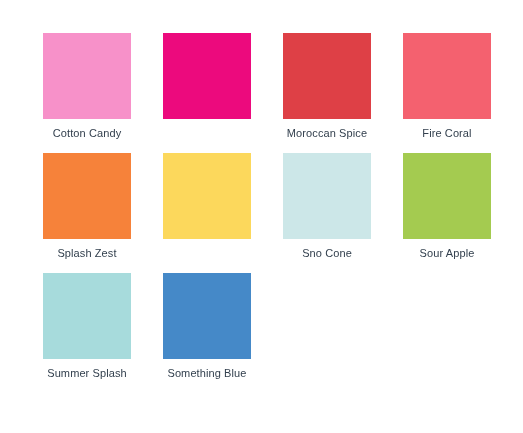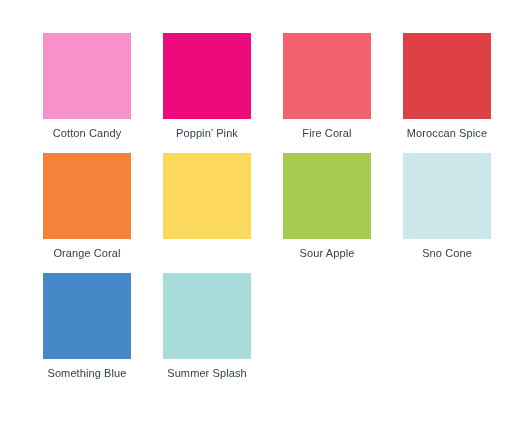--- a/index.html
+++ b/index.html
@@ -58,48 +58,47 @@
 <body>
 
 <div class="palette">
   <div class="swatch-grid">
       <div class="swatch-cell">
         <span class="swatch-chip" title="Cotton Candy" style="background-color: rgb(247, 145, 201);"></span>
         <span class="swatch-label">Cotton Candy</span>
       </div>
       <div class="swatch-cell">
         <span class="swatch-chip" title="Poppin’ Pink" style="background-color: rgb(236, 10, 125);"></span>
-        <span class="swatch-label">Poppin’ Pink</span>
+      </div>
+      <div class="swatch-cell">
+        <span class="swatch-chip" title="Moroccan Spice" style="background-color: rgb(222, 64, 70);"></span>
+        <span class="swatch-label">Moroccan Spice</span>
       </div>
       <div class="swatch-cell">
         <span class="swatch-chip" title="Fire Coral" style="background-color: rgb(244, 97, 111);"></span>
         <span class="swatch-label">Fire Coral</span>
       </div>
       <div class="swatch-cell">
-        <span class="swatch-chip" title="Moroccan Spice" style="background-color: rgb(222, 64, 70);"></span>
-        <span class="swatch-label">Moroccan Spice</span>
-      </div>
-      <div class="swatch-cell">
         <span class="swatch-chip" title="Orange Zest" style="background-color: rgb(246, 130, 58);"></span>
-        <span class="swatch-label">Orange Coral</span>
+        <span class="swatch-label">Splash Zest</span>
       </div>
       <div class="swatch-cell">
         <span class="swatch-chip" title="Lemon Drop" style="background-color: rgb(252, 216, 92);"></span>
+      </div>
+      <div class="swatch-cell">
+        <span class="swatch-chip" title="Sno Cone" style="background-color: rgb(204, 231, 232);"></span>
+        <span class="swatch-label">Sno Cone</span>
       </div>
       <div class="swatch-cell">
         <span class="swatch-chip" title="Sour Apple" style="background-color: rgb(164, 203, 80);"></span>
         <span class="swatch-label">Sour Apple</span>
       </div>
       <div class="swatch-cell">
-        <span class="swatch-chip" title="Sno Cone" style="background-color: rgb(204, 231, 232);"></span>
-        <span class="swatch-label">Sno Cone</span>
+        <span class="swatch-chip" title="Summer Splash" style="background-color: rgb(167, 219, 220);"></span>
+        <span class="swatch-label">Summer Splash</span>
       </div>
       <div class="swatch-cell">
         <span class="swatch-chip" title="Something Blue" style="background-color: rgb(69, 137, 200);"></span>
         <span class="swatch-label">Something Blue</span>
-      </div>
-      <div class="swatch-cell">
-        <span class="swatch-chip" title="Summer Splash" style="background-color: rgb(167, 219, 220);"></span>
-        <span class="swatch-label">Summer Splash</span>
       </div>
       <div class="swatch-cell empty"></div>
     </div>
 </div>
 
 </body></html>

